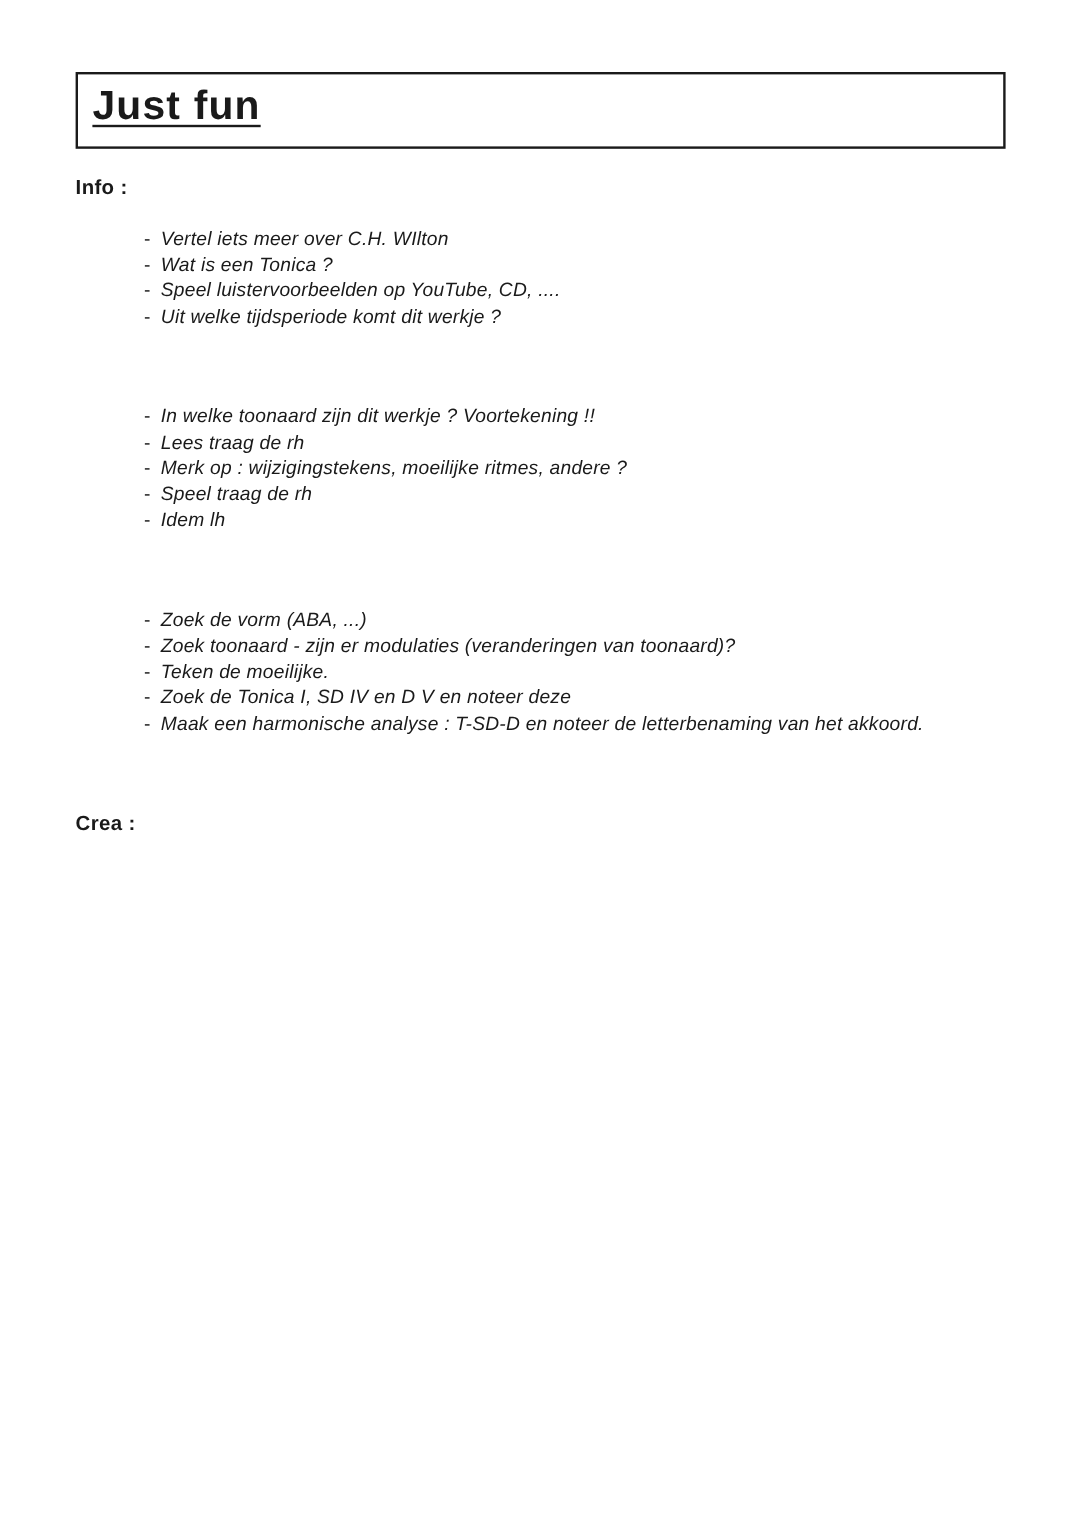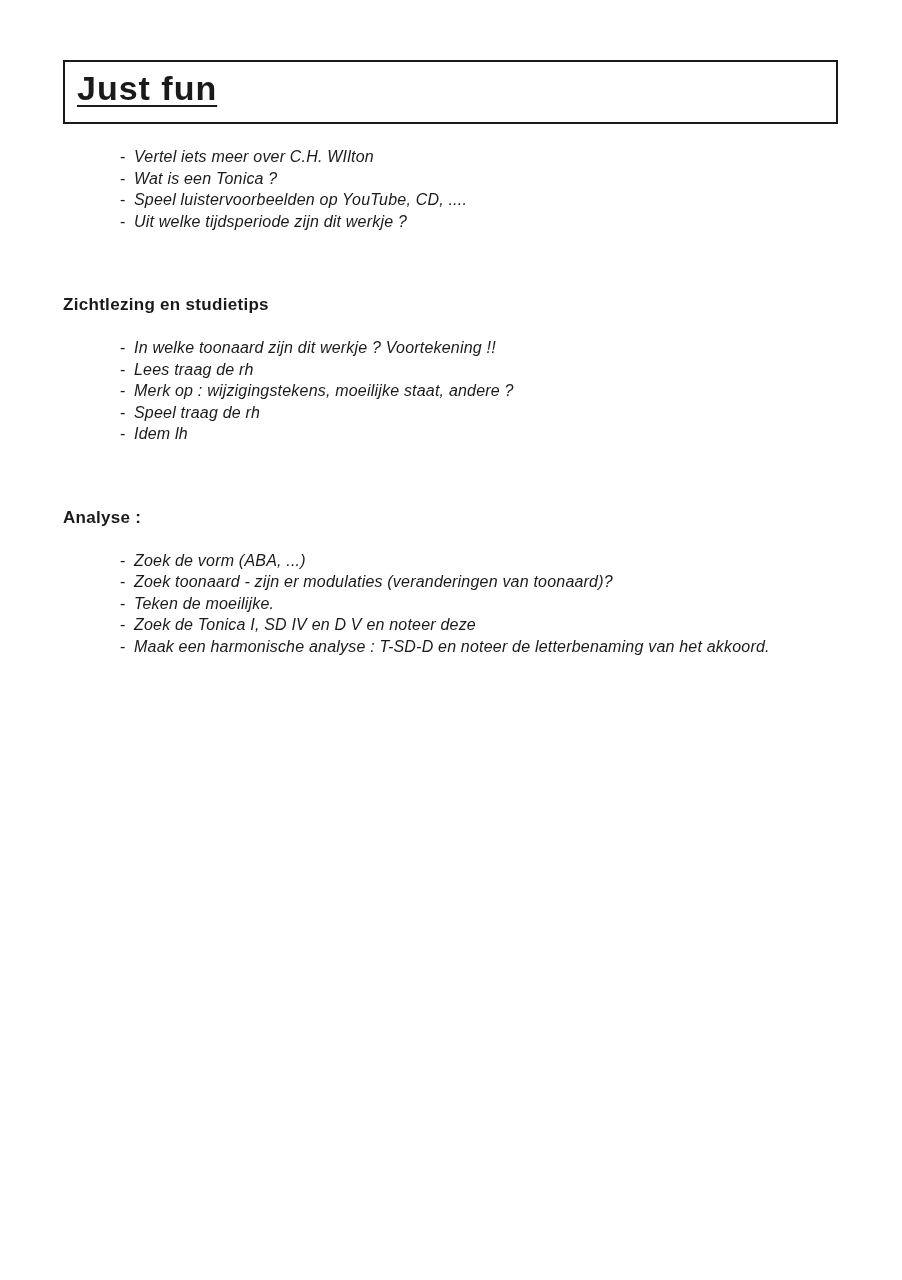--- a/index.html
+++ b/index.html
@@ -78,75 +78,74 @@
 </style>
 </head>
 <body>
 
 <main class="page">
   <header class="title-box">
     <h1 class="page-title">Just fun</h1>
   </header>
   <div class="sections" id="sections-container">
   <section class="doc-section">
+    <h2 class="section-heading">Info :</h2>
     <ul class="bullet-list">
   <li class="bullet-item">
     <span class="dash">-</span>
     <span class="item-text">Vertel iets meer over C.H. WIlton</span>
   </li>
 
   <li class="bullet-item">
     <span class="dash">-</span>
     <span class="item-text">Wat is een Tonica ?</span>
   </li>
 
   <li class="bullet-item">
     <span class="dash">-</span>
     <span class="item-text">Speel luistervoorbeelden op YouTube, CD, ....</span>
   </li>
 
   <li class="bullet-item">
     <span class="dash">-</span>
-    <span class="item-text">Uit welke tijdsperiode zijn dit werkje ?</span>
+    <span class="item-text">Uit welke tijdsperiode komt dit werkje ?</span>
   </li>
 </ul>
   </section>
 
   <section class="doc-section">
-    <h2 class="section-heading">Zichtlezing en studietips</h2>
     <ul class="bullet-list">
   <li class="bullet-item">
     <span class="dash">-</span>
     <span class="item-text">In welke toonaard zijn dit werkje ? Voortekening !!</span>
   </li>
 
   <li class="bullet-item">
     <span class="dash">-</span>
     <span class="item-text">Lees traag de rh</span>
   </li>
 
   <li class="bullet-item">
     <span class="dash">-</span>
-    <span class="item-text">Merk op : wijzigingstekens, moeilijke staat, andere ?</span>
+    <span class="item-text">Merk op : wijzigingstekens, moeilijke ritmes, andere ?</span>
   </li>
 
   <li class="bullet-item">
     <span class="dash">-</span>
     <span class="item-text">Speel traag de rh</span>
   </li>
 
   <li class="bullet-item">
     <span class="dash">-</span>
     <span class="item-text">Idem lh</span>
   </li>
 </ul>
   </section>
 
   <section class="doc-section">
-    <h2 class="section-heading">Analyse :</h2>
     <ul class="bullet-list">
   <li class="bullet-item">
     <span class="dash">-</span>
     <span class="item-text">Zoek de vorm (ABA, ...)</span>
   </li>
 
   <li class="bullet-item">
     <span class="dash">-</span>
     <span class="item-text">Zoek toonaard - zijn er modulaties (veranderingen van toonaard)?</span>
   </li>
@@ -161,14 +160,18 @@
     <span class="item-text">Zoek de Tonica I, SD IV en D V en noteer deze</span>
   </li>
 
   <li class="bullet-item">
     <span class="dash">-</span>
     <span class="item-text">Maak een harmonische analyse : T-SD-D en noteer de letterbenaming van het akkoord.</span>
   </li>
 </ul>
   </section>
 
+  <section class="doc-section">
+    <h2 class="section-heading">Crea :</h2>
+
+  </section>
 </div>
 </main>
 
 </body></html>

